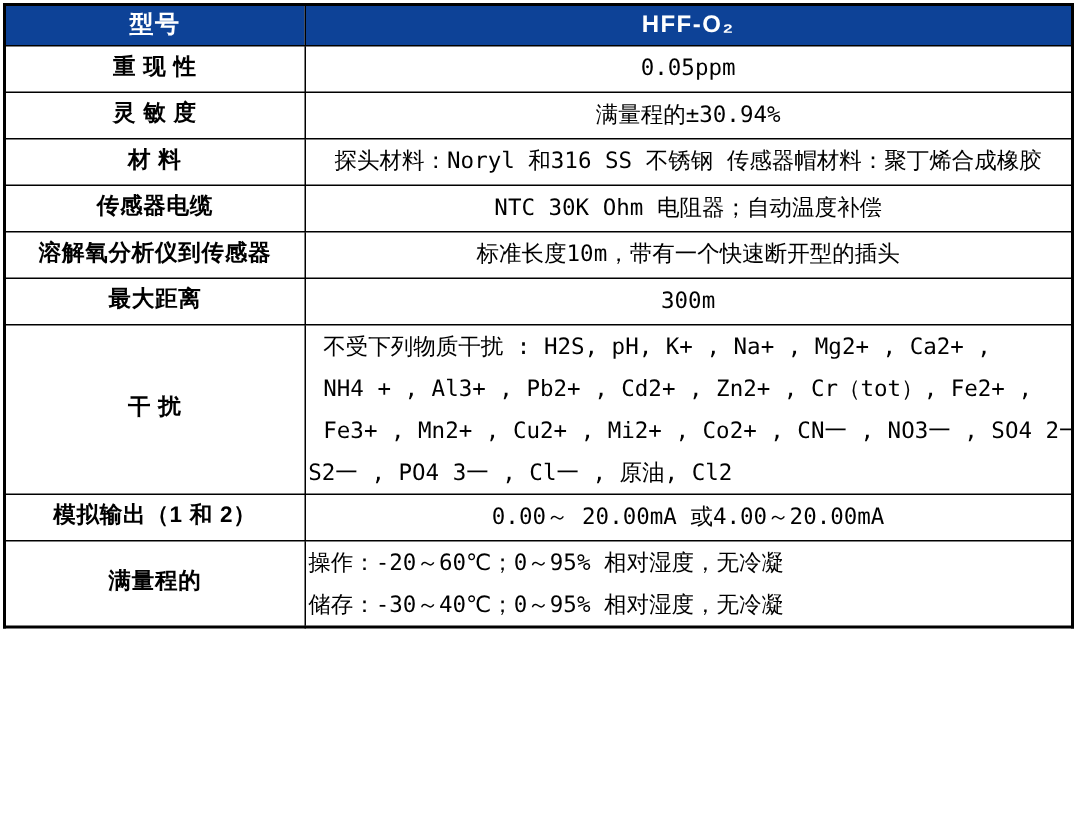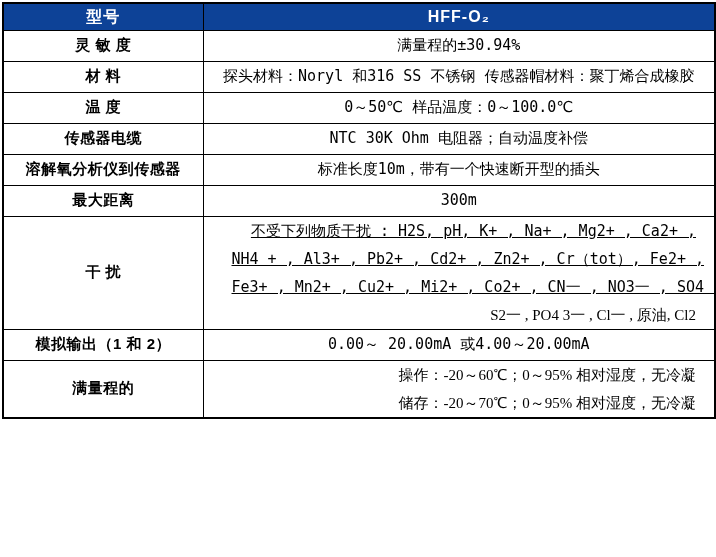--- a/index.html
+++ b/index.html
@@ -16,41 +16,41 @@
   }
   .table-wrap{padding:2px;}
   table{
     border-collapse:collapse;table-layout:fixed;width:712px;
     border:2.5px solid var(--border);
   }
   th,td{
     border:1.5px solid var(--border);
     font-size:15px;line-height:1.25;
     overflow:hidden;white-space:nowrap;
-    padding:0 18px;
+    padding:0 2px;
   }
   thead th{
     background:var(--header-bg);color:var(--header-text);
     font-weight:bold;height:27px;text-align:center;
     font-size:16px;letter-spacing:1px;
   }
   td.label{
     font-weight:bold;text-align:center;height:31px;
     letter-spacing:0.5px;
   }
   td.value{
     text-align:center;
     font-family:"DejaVu Sans Mono","DejaVu Sans",sans-serif;
     font-size:15px;
   }
   tr.r-interference td{height:111px;}
   tr.r-env td{height:56px;}
   .iline{height:28px;line-height:28px;}
-  .iline.left{text-align:right;padding-left:10px;text-decoration:underline;}
-  .iline.center{text-align:right;font-family:Liberation Serif, serif;}
+  .iline.left{text-align:left;padding-left:10px;}
+  .iline.center{text-align:left;}
   .boxed{
     display:inline-block;
     border:1px solid var(--boxbl);
     line-height:17px;
   }
 </style>
 </head>
 <body>
 
 <div class="table-wrap">
@@ -60,30 +60,30 @@
       <col style="width:512px">
     </colgroup>
     <thead>
       <tr>
         <th>型号</th>
         <th>HFF-O₂</th>
       </tr>
     </thead>
     <tbody>
       <tr>
+        <td class="label">重 现 性</td>
+        <td class="value">0.05ppm</td>
+      </tr>
+      <tr>
         <td class="label">灵 敏 度</td>
         <td class="value">满量程的±30.94%</td>
       </tr>
       <tr>
         <td class="label">材 料</td>
         <td class="value">探头材料：Noryl 和316 SS 不锈钢 传感器帽材料：聚丁烯合成橡胶</td>
-      </tr>
-      <tr>
-        <td class="label">温 度</td>
-        <td class="value">0～50℃ 样品温度：0～100.0℃</td>
       </tr>
       <tr>
         <td class="label">传感器电缆</td>
         <td class="value">NTC 30K Ohm 电阻器；自动温度补偿</td>
       </tr>
       <tr>
         <td class="label">溶解氧分析仪到传感器</td>
         <td class="value">标准长度10m，带有一个快速断开型的插头</td>
       </tr>
       <tr>
@@ -100,18 +100,18 @@
         </td>
       </tr>
       <tr>
         <td class="label">模拟输出（1 和 2）</td>
         <td class="value">0.00～ 20.00mA 或4.00～20.00mA</td>
       </tr>
       <tr class="r-env">
         <td class="label">满量程的</td>
         <td class="value">
           <div class="iline center">操作：-20～60℃；0～95% 相对湿度，无冷凝</div>
-          <div class="iline center">储存：-20～70℃；0～95% 相对湿度，无冷凝</div>
+          <div class="iline center">储存：-30～40℃；0～95% 相对湿度，无冷凝</div>
         </td>
       </tr>
     </tbody>
   </table>
 </div>
 
 </body></html>

